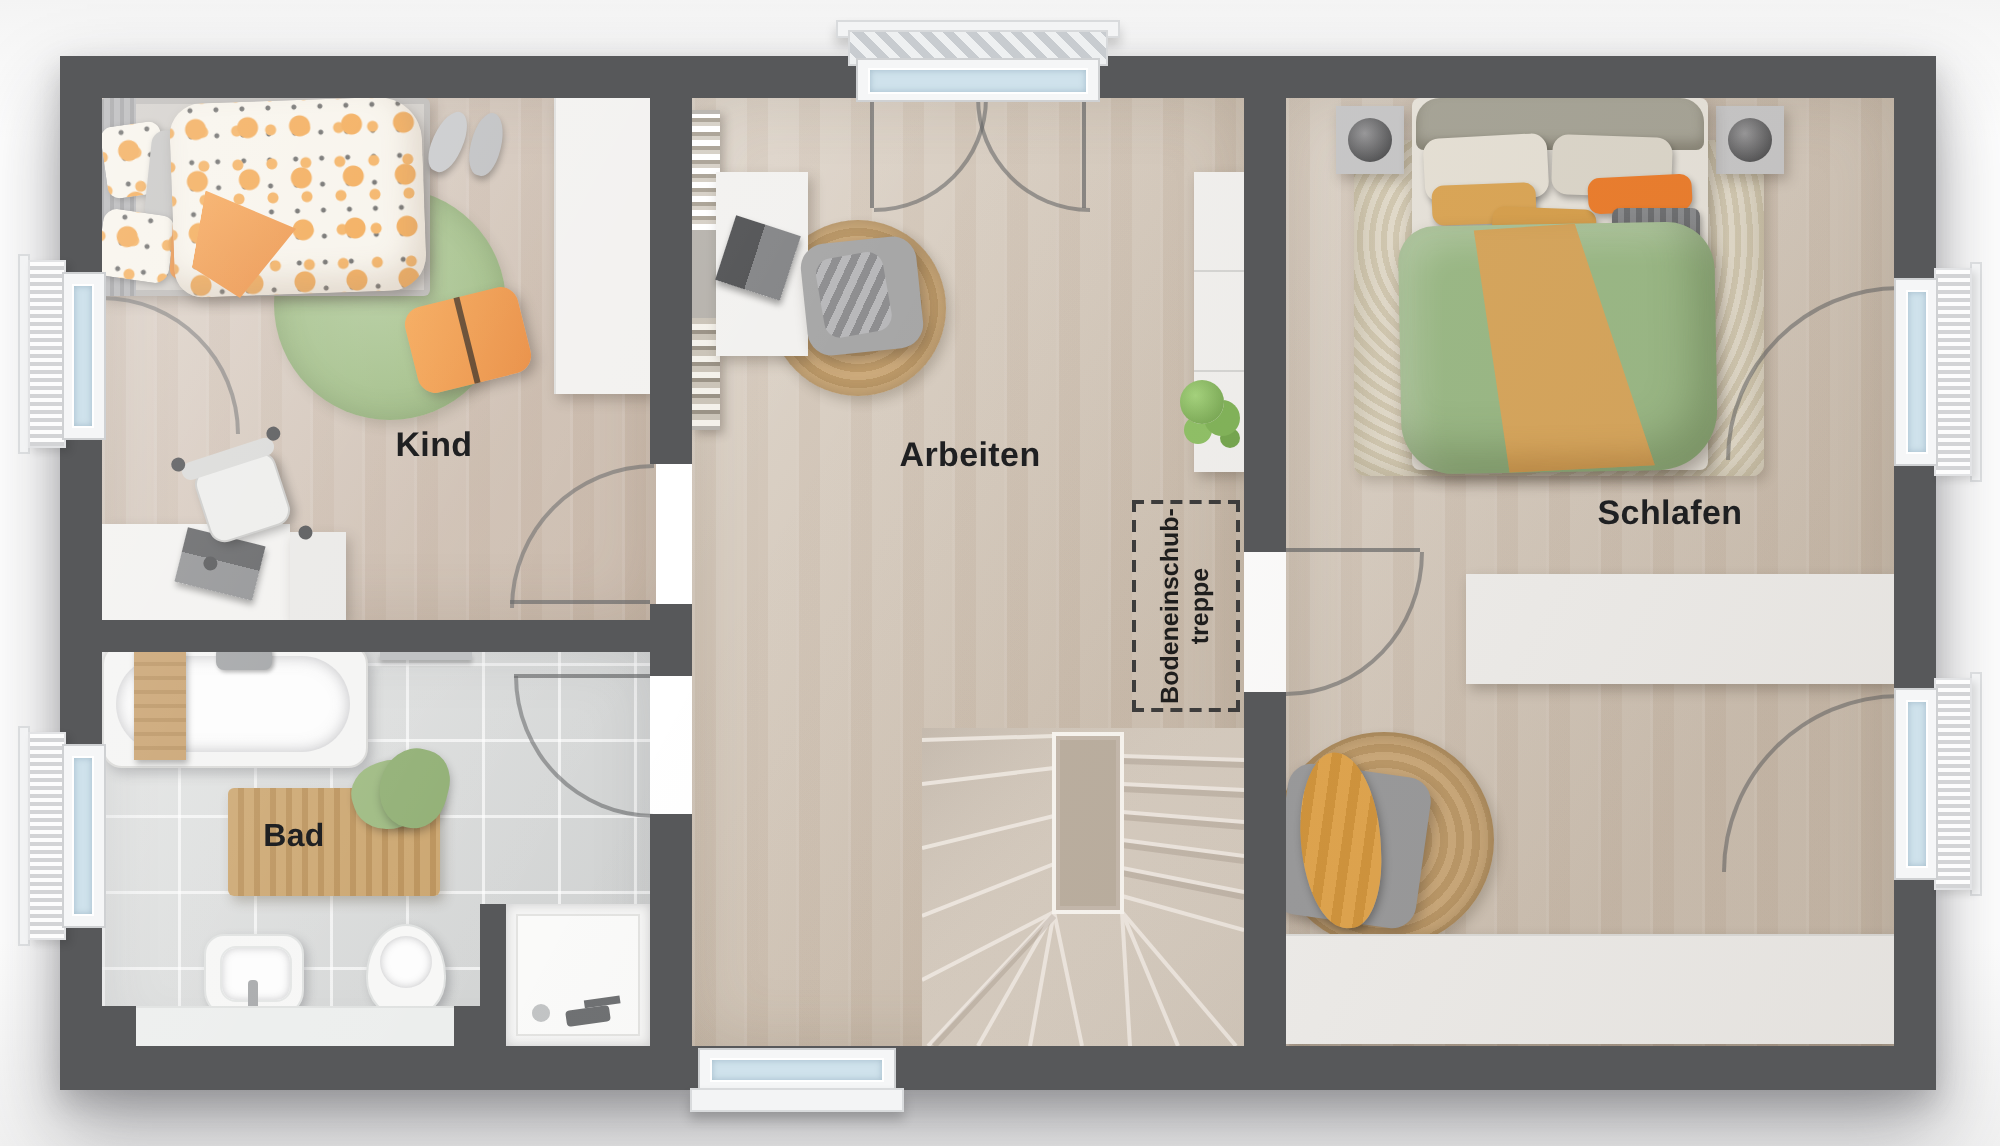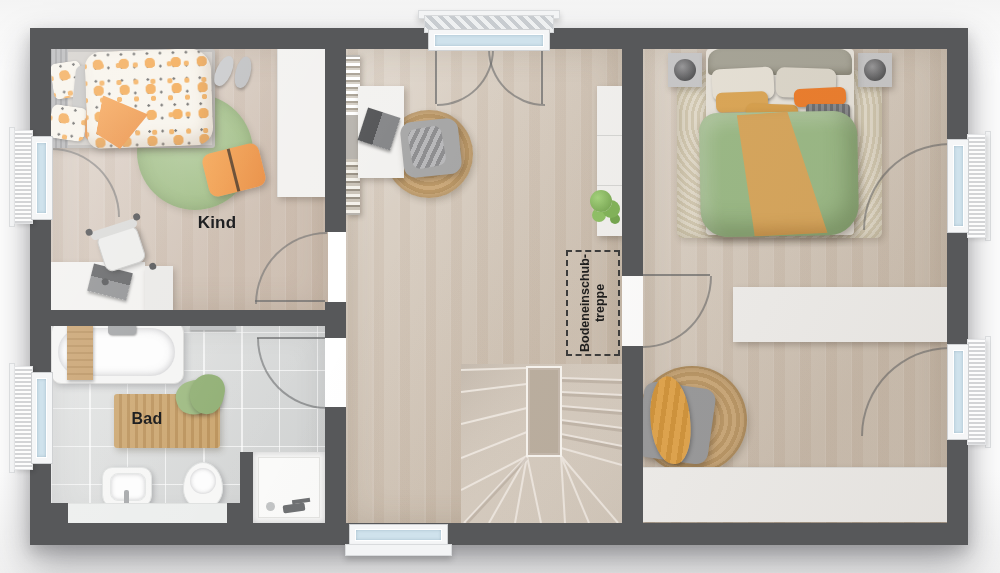--- a/index.html
+++ b/index.html
@@ -209,20 +209,21 @@
   <div class="abs" style="left:402px;top:120px;width:58px;height:56px;background:#a7a7a7;border-radius:12px;transform:rotate(-6deg);box-shadow:2px 3px 7px rgba(60,50,40,.35);z-index:2;">
     <div style="position:absolute;left:8px;top:7px;width:34px;height:40px;background:repeating-linear-gradient(125deg,#8e8e90 0 4px,#b8b8ba 4px 8px);border-radius:8px;transform:rotate(-4deg);"></div>
   </div>
   <div class="abs fw" style="left:597px;top:86px;width:25px;height:150px;">
     <div style="position:absolute;left:0;top:49px;width:25px;height:1px;background:#d6d6d4;"></div>
     <div style="position:absolute;left:0;top:99px;width:25px;height:1px;background:#d6d6d4;"></div>
   </div>
   <div class="abs" style="left:586px;top:188px;width:38px;height:44px;z-index:3;">
     <div style="position:absolute;left:4px;top:2px;width:22px;height:22px;border-radius:50%;background:radial-gradient(circle at 35% 35%,#a6d47e,#6f9e4b);box-shadow:10px 8px 0 -2px #82b45a,-2px 14px 0 -4px #90c167,14px 18px 0 -6px #76a750;"></div>
   </div>
+  <div class="abs lbl" style="left:420px;top:218px;width:130px;">Arbeiten</div>
   <div class="abs dash-box" style="left:566px;top:250px;width:50px;height:102px;">
     <div class="dash-rot">
       <div>Bodeneinschub-</div>
       <div>treppe</div>
     </div>
   </div>
 
   <div class="abs rug-beige" style="left:677px;top:70px;width:205px;height:168px;"></div>
   <div class="abs fw" style="left:668px;top:53px;width:34px;height:34px;background:#c9c9ca;">
     <div style="position:absolute;left:6px;top:6px;width:22px;height:22px;border-radius:50%;background:radial-gradient(circle at 38% 35%,#9a9a9c,#3e3f41);"></div>
@@ -241,20 +242,21 @@
     <div style="position:absolute;left:-6px;top:63px;width:158px;height:124px;background:var(--accent_green,#9cbb88);border-radius:18px 24px 30px 26px;transform:rotate(-1deg);box-shadow:2px 4px 8px rgba(60,50,40,.35),inset -10px -12px 22px rgba(70,90,50,.35),inset 8px 8px 16px rgba(255,255,255,.25);">
       <div style="position:absolute;left:0;top:0;width:100%;height:100%;background:#d9a85e;clip-path:polygon(24% 2%,56% 0%,80% 98%,34% 100%);border-radius:inherit;box-shadow:inset -6px -8px 14px rgba(150,100,40,.4);"></div>
     </div>
   </div>
   <div class="abs fw" style="left:733px;top:287px;width:214px;height:55px;"></div>
   <div class="abs rug-jute" style="left:637px;top:366px;width:110px;height:108px;"></div>
   <div class="abs" style="left:640px;top:385px;width:72px;height:76px;background:#9b9c9e;border-radius:12px;transform:rotate(8deg);box-shadow:2px 3px 7px rgba(60,50,40,.35);z-index:2;">
     <div style="position:absolute;left:10px;top:-8px;width:40px;height:88px;background:repeating-linear-gradient(100deg,#e3a74f 0 6px,#d3963d 6px 11px);border-radius:45% 55% 40% 55%;transform:rotate(-10deg);box-shadow:1px 2px 4px rgba(0,0,0,.3);"></div>
   </div>
   <div class="abs fw" style="left:641px;top:467px;width:306px;height:54px;border-top:1px solid #e0e0de;"></div>
+  <div class="abs lbl" style="left:770px;top:247px;width:130px;">Schlafen</div>
 
   <div class="abs" style="left:51px;top:322px;width:131px;height:60px;background:#f4f4f3;border:1px solid #d9d9d7;border-radius:10px;box-shadow:2px 3px 6px rgba(80,80,85,.3);z-index:2;">
     <div style="position:absolute;left:6px;top:5px;width:117px;height:48px;background:#fdfdfd;border-radius:24px;box-shadow:inset 0 0 8px rgba(120,120,125,.5);"></div>
     <div style="position:absolute;left:15px;top:1px;width:26px;height:56px;background:repeating-linear-gradient(0deg,#c79f6b 0 5px,#b8905c 5px 7px);box-shadow:1px 2px 3px rgba(0,0,0,.3);"></div>
     <div style="position:absolute;left:56px;top:0;width:28px;height:12px;background:#9fa1a3;border-radius:4px;box-shadow:1px 1px 2px rgba(0,0,0,.35);"></div>
   </div>
   <div class="abs" style="left:190px;top:326px;width:46px;height:4px;background:#c0c2c4;box-shadow:0 2px 2px rgba(0,0,0,.2);z-index:6;"></div>
   <div class="abs" style="left:114px;top:394px;width:106px;height:54px;background:repeating-linear-gradient(90deg,#cba56e 0 5px,#ba9159 5px 8px);border-radius:3px;box-shadow:2px 3px 6px rgba(80,70,50,.3);z-index:1;"></div>
   <div class="abs" style="left:176px;top:374px;width:50px;height:48px;z-index:2;">
     <div style="position:absolute;left:0;top:6px;width:40px;height:34px;background:#9cb97f;border-radius:45% 55% 50% 50%;transform:rotate(-18deg);box-shadow:1px 2px 4px rgba(0,0,0,.3);"></div>

